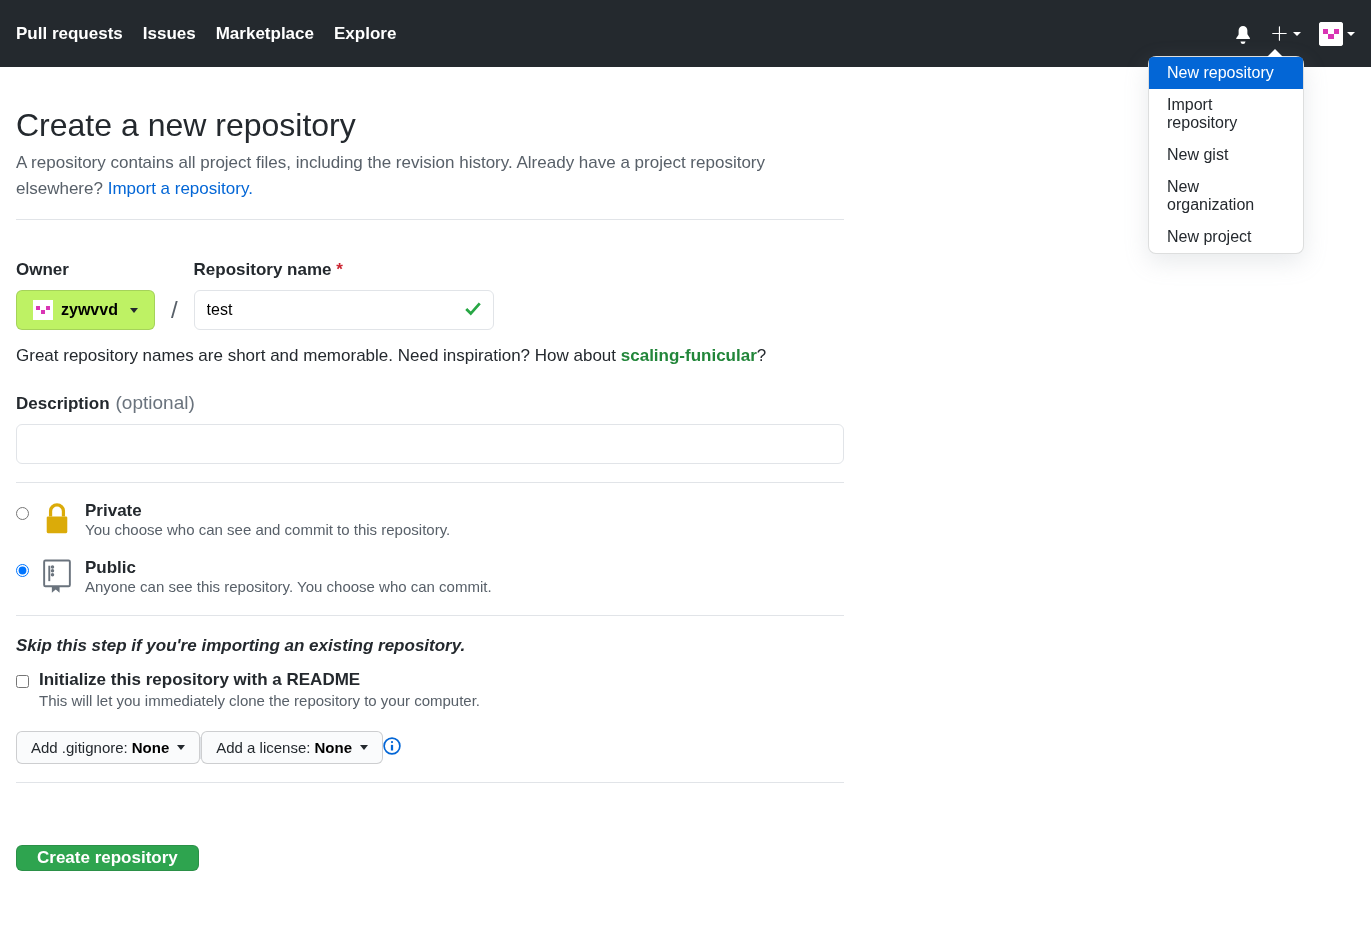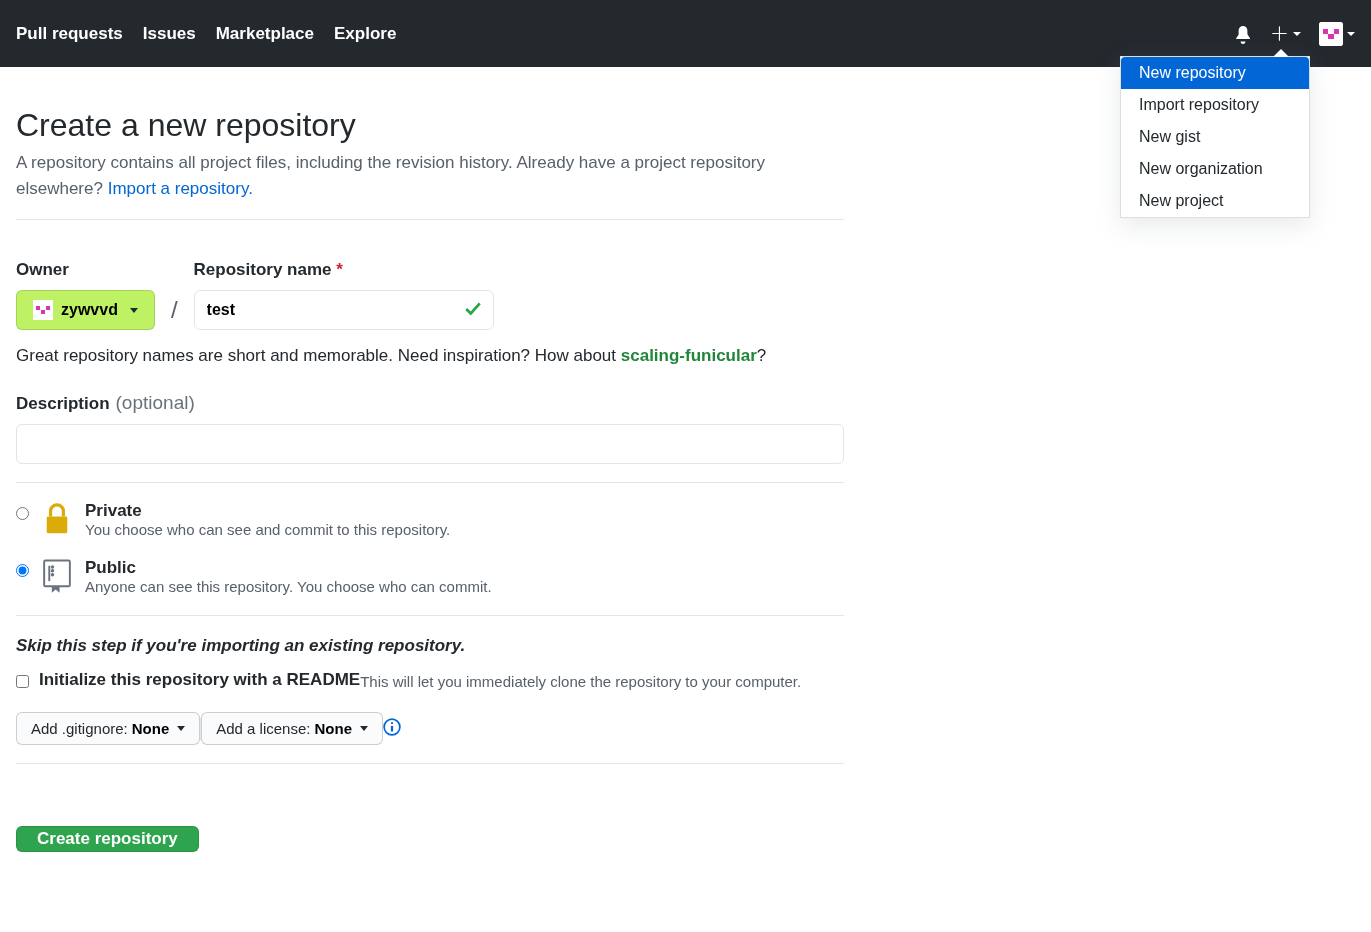--- a/index.html
+++ b/index.html
@@ -8,21 +8,21 @@
   
   .header { background: #24292e; height: 67px; display: flex; align-items: center; padding: 0 16px; position: relative; }
   .nav-links { display: flex; gap: 20px; }
   .nav-link { color: #fff; font-weight: 600; font-size: 17px; text-decoration: none; cursor: pointer; }
   .header-right { margin-left: auto; display: flex; align-items: center; gap: 18px; }
   .icon-btn { color: #fff; cursor: pointer; display: flex; align-items: center; gap: 2px; }
   .caret-down { width: 0; height: 0; border-left: 4px solid transparent; border-right: 4px solid transparent; border-top: 4px solid #fff; display: inline-block; margin-left: 2px; }
   .avatar { width: 24px; height: 24px; border-radius: 3px; background: #fff; display: flex; align-items: center; justify-content: center; cursor: pointer; position: relative; overflow: hidden; }
   
   
-  .dropdown { position: absolute; top: 56px; right: 61px; width: 190px; background: #fff; border: 1px solid rgba(27,31,35,0.15); border-radius: 0; box-shadow: 0 8px 24px rgba(140,149,159,0.2); z-index: 100; }
+  .dropdown { position: absolute; top: 56px; right: 67px; width: 156px; background: #fff; border: 1px solid rgba(27,31,35,0.15); border-radius: 8px; box-shadow: 0 8px 24px rgba(140,149,159,0.2); z-index: 100; }
   .dropdown::before { content: ''; position: absolute; top: -8px; right: 20px; width: 0; height: 0; border-left: 8px solid transparent; border-right: 8px solid transparent; border-bottom: 8px solid #fff; }
   .dropdown-item { padding: 7px 18px; font-size: 16px; cursor: pointer; color: #24292e; }
   .dropdown-item.active { background: #0366d6; color: #fff; }
   .dropdown-item:first-child { border-radius: 4px 4px 0 0; }
   
   
   .container { max-width: 860px; padding: 40px 16px 40px 16px; }
   h1 { font-size: 32px; font-weight: 400; margin-bottom: 6px; }
   .subhead { font-size: 17px; color: #586069; line-height: 1.5; }
   .link { color: #0366d6; text-decoration: none; cursor: pointer; }
@@ -34,21 +34,21 @@
   .label { font-weight: 600; font-size: 17px; margin-bottom: 10px; }
   .required { color: #cb2431; }
   .optional { color: #6a737d; font-weight: 400; font-size: 19px; }
   
   .owner-btn { display: flex; align-items: center; gap: 8px; background: #bef264; border: 1px solid rgba(27,31,35,0.15); border-radius: 6px; padding: 8px 16px; font-size: 16px; font-weight: 600; cursor: pointer; height: 40px; }
   .owner-btn .mini-avatar { width: 20px; height: 20px; background: #fff; border-radius: 2px; display: flex; align-items: center; justify-content: center; }
   .caret-dark { width: 0; height: 0; border-left: 4px solid transparent; border-right: 4px solid transparent; border-top: 5px solid #24292e; display: inline-block; margin-left: 4px; }
   
   .slash { font-size: 24px; color: #586069; padding: 0 2px 6px 2px; }
   
-  .text-input { border: 1px solid #e1e4e8; border-radius: 6px; padding: 8px 12px; font-size: 16px; height: 40px; background: #fff; font-weight: bold; }
+  .text-input { border: 1px solid #e1e4e8; border-radius: 6px; padding: 8px 12px; font-size: 16px; height: 40px; background: #fff; }
   .repo-name-wrap { position: relative; width: 300px; }
   .repo-name-wrap .text-input { width: 100%; padding-right: 36px; }
   .check-icon { position: absolute; right: 12px; top: 50%; transform: translateY(-50%); color: #28a745; }
   
   .hint { font-size: 17px; color: #24292e; margin-top: 16px; }
   .suggestion { color: #22863a; font-weight: 600; cursor: pointer; }
   
   .desc-label-row { display: flex; align-items: baseline; gap: 6px; margin-top: 26px; margin-bottom: 10px; }
   .desc-input { width: 100%; }
   
@@ -57,21 +57,21 @@
   .vis-icon { width: 32px; flex-shrink: 0; }
   .vis-text strong { font-size: 17px; font-weight: 600; display: block; }
   .vis-text span { color: #586069; font-size: 15px; }
   
   .skip-text { font-size: 17px; font-weight: 600; margin-top: 20px; margin-bottom: 14px; font-style: italic; }
   
   .checkbox-row { display: flex; align-items: flex-start; gap: 10px; }
   .checkbox-row input { margin-top: 5px; cursor: pointer; }
   .checkbox-row strong { font-size: 17px; font-weight: 600; display: block; }
   .checkbox-row .sub { color: #586069; font-size: 15px; margin-top: 2px; margin-left: 0; }
-  .checkbox-content { display: flex; flex-direction: row; align-items: center; }
+  .checkbox-content { display: flex; flex-direction: column; }
   
   .btn-row { display: flex; align-items: center; margin-top: 22px; }
   .select-btn { background: #fafbfc; border: 1px solid rgba(27,31,35,0.2); border-radius: 6px; padding: 7px 14px; font-size: 15px; cursor: pointer; display: flex; align-items: center; gap: 4px; }
   .select-btn .lbl { color: #24292e; }
   .select-btn .val { font-weight: 600; }
   .divider-v { width: 1px; height: 22px; background: #e1e4e8; }
   .info-icon { color: #0366d6; cursor: pointer; }
   
   .submit-btn { margin-top: 44px; background: #2ea44f; color: #fff; border: 1px solid rgba(27,31,35,0.15); border-radius: 6px; padding: 2px 20px; font-size: 17px; font-weight: 600; cursor: pointer; }
 </style>

